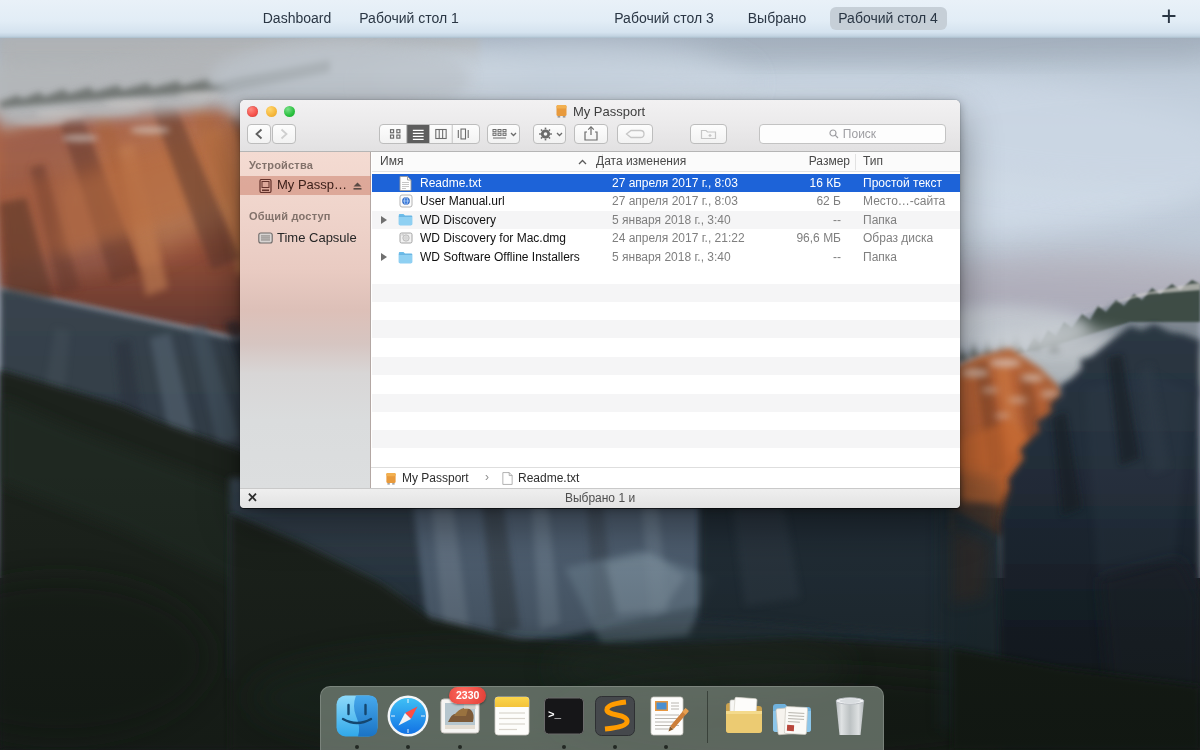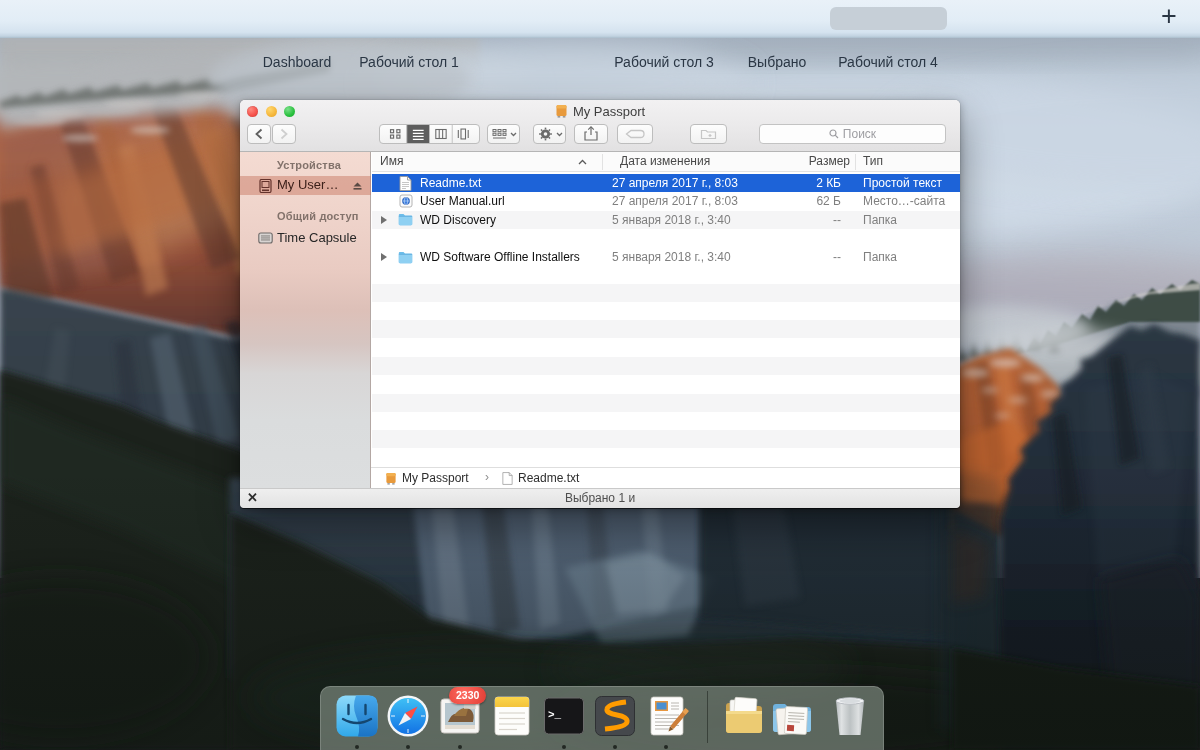--- a/index.html
+++ b/index.html
@@ -5,21 +5,21 @@
   * { margin:0; padding:0; box-sizing:border-box; }
   html,body { width:1200px; height:750px; overflow:hidden; }
   body { font-family:"Liberation Sans", sans-serif; position:relative; background:#222; }
   #stage { position:absolute; left:0; top:0; width:1200px; height:750px; overflow:hidden; }
 
   
   #topbar { position:absolute; left:0; top:0; width:1200px; height:38px;
     background:linear-gradient(180deg,#e9f1f8 0%,#e2edf6 55%,#d5e3ef 85%,#c2d3e1 95%,#aabdcb 100%);
     z-index:30; }
   #topbar .tab { position:absolute; top:0; height:38px; line-height:36px; font-size:14px;
-    color:#2a3644; white-space:nowrap; transform:translateX(-50%);margin-top:44px; }
+    color:#2a3644; white-space:nowrap; transform:translateX(-50%); }
   #topbar .pill { position:absolute; left:830px; top:7px; width:117px; height:23px;
     background:#c6cfd7; border-radius:6px; }
   #topbar .plus { position:absolute; left:1161px; top:1px; font-size:27px; font-weight:300; color:#2a3644; }
 
   
   #wall { position:absolute; left:0; top:38px; width:1200px; height:712px; z-index:1; }
 
   
   #dock { position:absolute; left:320px; top:686px; width:564px; height:64px;
     background:rgba(138,152,140,.62); border:1px solid rgba(255,255,255,.18); border-bottom:none;
@@ -40,21 +40,21 @@
   .tbtn { position:absolute; top:24px; height:20px; background:linear-gradient(180deg,#fdfdfd,#f2f2f2);
     border:1px solid #bdbdbd; border-radius:4px; }
   #search { position:absolute; left:519px; top:24px; width:187px; height:20px;
     background:#fdfdfd; border:1px solid #c3c3c3; border-radius:4px;
     color:#9e9ea2; font-size:12px; text-align:center; line-height:18px; }
 
   
   #sidebar { position:absolute; left:0; top:52px; width:131px; height:336px;
     background:linear-gradient(180deg,#f4dbd2 0%,#efd4cb 18%,#e9cbc2 35%,#ddc0b8 47%,#d6c5c1 57%,#d8d6d6 66%,#dadcdd 80%,#dcdedf 100%);
     border-right:1px solid #b3a7a3; }
-  .sbhead { position:absolute; left:9px; font-size:11px; font-weight:bold; color:#82726b; letter-spacing:.2px;margin-left:28px; }
+  .sbhead { position:absolute; left:9px; font-size:11px; font-weight:bold; color:#82726b; letter-spacing:.2px; }
   .sbitem { position:absolute; left:0; width:131px; height:18px; font-size:13px; color:#2f2520; line-height:18px; }
   #sbsel { position:absolute; left:0; top:24px; width:131px; height:19px; background:rgba(199,118,96,.48); }
 
   
   #content { position:absolute; left:132px; top:52px; width:588px; height:336px; background:#fff; overflow:hidden; }
   #heads { position:absolute; left:0; top:0; width:588px; height:20px; background:#fbfbfb; border-bottom:1px solid #e2e2e2;
     font-size:12px; color:#494949; }
   #heads .sep { position:absolute; top:2px; width:1px; height:16px; background:#e2e2e2; }
   .row { position:absolute; left:0; width:588px; height:18px; font-size:12px; line-height:18px; color:#101010; }
   .row .meta { color:#7f7f7f; }
@@ -395,21 +395,21 @@
     </div>
     <div id="sidebar">
       <div class="sbhead" style="top:7px">Устройства</div>
       <div id="sbsel"></div>
       <div class="sbitem" style="top:24px">
         <svg width="13" height="14" viewBox="0 0 13 14" style="position:absolute;left:19px;top:3px">
             <rect x="1" y="0.5" width="11" height="13" rx="1.5" fill="none" stroke="#63322b" stroke-width="1.2"></rect>
             <rect x="3" y="2.5" width="7" height="6" fill="none" stroke="#63322b" stroke-width="1"></rect>
             <rect x="3" y="10.5" width="7" height="1.6" fill="#63322b"></rect>
           </svg>
-        <span style="position:absolute;left:37px;color:#3c201a">My User…</span>
+        <span style="position:absolute;left:37px;color:#3c201a">My Passp…</span>
         <svg width="11" height="10" viewBox="0 0 11 10" style="position:absolute;left:112px;top:5px">
             <path d="M1.5 5.5 L5.5 1.5 L9.5 5.5 Z" fill="#5a4a44"></path>
             <rect x="1.5" y="7" width="8" height="1.6" fill="#5a4a44"></rect>
           </svg>
       </div>
       <div class="sbhead" style="top:58px">Общий доступ</div>
       <div class="sbitem" style="top:77px">
         <svg width="15" height="12" viewBox="0 0 15 12" style="position:absolute;left:18px;top:3px">
             <rect x="0.8" y="1" width="13.4" height="10" rx="2" fill="#d8d4d2" stroke="#6e6a68" stroke-width="1.1"></rect>
             <rect x="3" y="3.4" width="9" height="1.1" fill="#8a8684"></rect>
@@ -419,21 +419,21 @@
         <span style="position:absolute;left:37px;color:#262626">Time Capsule</span>
       </div>
     </div>
     <div id="content">
       <div id="heads">
         <span style="position:absolute;left:8px;top:2px">Имя</span>
         <svg width="9" height="6" viewBox="0 0 9 6" style="position:absolute;left:206px;top:7px">
             <path d="M1 5 L4.5 1.5 L8 5" stroke="#5a5a5a" stroke-width="1.3" fill="none"></path>
           </svg>
         <div class="sep" style="left:230px"></div>
-        <span style="position:absolute;left:248px;top:2px">Дата изменения</span>
+        <span style="position:absolute;left:224px;top:2px">Дата изменения</span>
                 <span style="position:absolute;right:110px;top:2px">Размер</span>
         <div class="sep" style="left:483px"></div>
         <span style="position:absolute;left:491px;top:2px">Тип</span>
       </div>
       <div class="row stripe" style="top:131.8px"></div>
       <div class="row stripe" style="top:168.4px"></div>
       <div class="row stripe" style="top:205.0px"></div>
       <div class="row stripe" style="top:241.6px"></div>
       <div class="row stripe" style="top:278.2px"></div>
       <div class="row stripe" style="top:314.8px"></div>
@@ -443,21 +443,21 @@
             <path d="M8.5 .5 L8.5 4 L12 4" fill="none" stroke="#9a9a9a" stroke-width=".9"></path>
             <g stroke="#b9b9b9" stroke-width=".8">
               <line x1="3" y1="6.5" x2="10" y2="6.5"></line>
               <line x1="3" y1="8.5" x2="10" y2="8.5"></line>
               <line x1="3" y1="10.5" x2="10" y2="10.5"></line>
               <line x1="3" y1="12.5" x2="7" y2="12.5"></line>
             </g>
           </svg>
         <span class="cell" style="left:48px">Readme.txt</span>
         <span class="cell" style="left:240px">27 апреля 2017 г., 8:03</span>
-        <span class="cell" style="right:119px">2 КБ</span>
+        <span class="cell" style="right:119px">16 КБ</span>
         <span class="cell" style="left:491px">Простой текст</span>
       </div>
       <div class="row" style="top:40.3px">
           <svg width="14" height="14" viewBox="0 0 14 14" style="position:absolute;left:27px;top:2px">
             <rect x="1" y="1" width="12" height="12" rx="2" fill="#fbfbfb" stroke="#ababab" stroke-width=".9"></rect>
             <circle cx="7" cy="7" r="3.6" fill="#3a7de0"></circle>
             <circle cx="7" cy="7" r="3.6" fill="none" stroke="#2a5cb0" stroke-width=".7"></circle>
             <ellipse cx="7" cy="7" rx="1.7" ry="3.6" fill="none" stroke="#cfe0f8" stroke-width=".6"></ellipse>
             <line x1="3.4" y1="7" x2="10.6" y2="7" stroke="#cfe0f8" stroke-width=".6"></line>
           </svg>
@@ -470,20 +470,32 @@
           <span class="tri" style="top:5px"></span>
           <svg width="15" height="13" viewBox="0 0 15 13" style="position:absolute;left:26px;top:2.5px">
             <path d="M.8 2.2 C.8 1.5 1.3 1 2 1 H5.5 L7 2.6 H13 C13.7 2.6 14.2 3.1 14.2 3.8 V11 C14.2 11.7 13.7 12.2 13 12.2 H2 C1.3 12.2 .8 11.7 .8 11 Z" fill="#6cbdea"></path>
             <path d="M.8 3.4 H14.2 V11 C14.2 11.7 13.7 12.2 13 12.2 H2 C1.3 12.2 .8 11.7 .8 11 Z" fill="#8fd0f2"></path>
             <path d="M.8 3.4 H14.2" stroke="#5aa7d8" stroke-width=".6"></path>
           </svg>
         <span class="cell" style="left:48px">WD Discovery</span>
         <span class="cell meta" style="left:240px">5 января 2018 г., 3:40</span>
         <span class="cell meta" style="right:119px">--</span>
         <span class="cell meta" style="left:491px">Папка</span>
+      </div>
+      <div class="row" style="top:76.9px">
+          <svg width="14" height="14" viewBox="0 0 14 14" style="position:absolute;left:27px;top:2px">
+            <rect x="1" y="2" width="12" height="10" rx="1.6" fill="#f2f2f2" stroke="#9a9a9a" stroke-width=".9"></rect>
+            <circle cx="7" cy="7" r="3.2" fill="#dedede" stroke="#ababab" stroke-width=".7"></circle>
+            <circle cx="7" cy="7" r="1" fill="#fff" stroke="#ababab" stroke-width=".5"></circle>
+            <rect x="2.2" y="3.2" width="3" height="1.4" rx=".7" fill="#c9c9c9"></rect>
+          </svg>
+        <span class="cell" style="left:48px">WD Discovery for Mac.dmg</span>
+        <span class="cell meta" style="left:240px">24 апреля 2017 г., 21:22</span>
+        <span class="cell meta" style="right:119px">96,6 МБ</span>
+        <span class="cell meta" style="left:491px">Образ диска</span>
       </div>
       <div class="row" style="top:96px">
           <span class="tri"></span>
           <svg width="15" height="13" viewBox="0 0 15 13" style="position:absolute;left:26px;top:2.5px">
             <path d="M.8 2.2 C.8 1.5 1.3 1 2 1 H5.5 L7 2.6 H13 C13.7 2.6 14.2 3.1 14.2 3.8 V11 C14.2 11.7 13.7 12.2 13 12.2 H2 C1.3 12.2 .8 11.7 .8 11 Z" fill="#6cbdea"></path>
             <path d="M.8 3.4 H14.2 V11 C14.2 11.7 13.7 12.2 13 12.2 H2 C1.3 12.2 .8 11.7 .8 11 Z" fill="#8fd0f2"></path>
             <path d="M.8 3.4 H14.2" stroke="#5aa7d8" stroke-width=".6"></path>
           </svg>
         <span class="cell" style="left:48px">WD Software Offline Installers</span>
         <span class="cell meta" style="left:240px">5 января 2018 г., 3:40</span>

